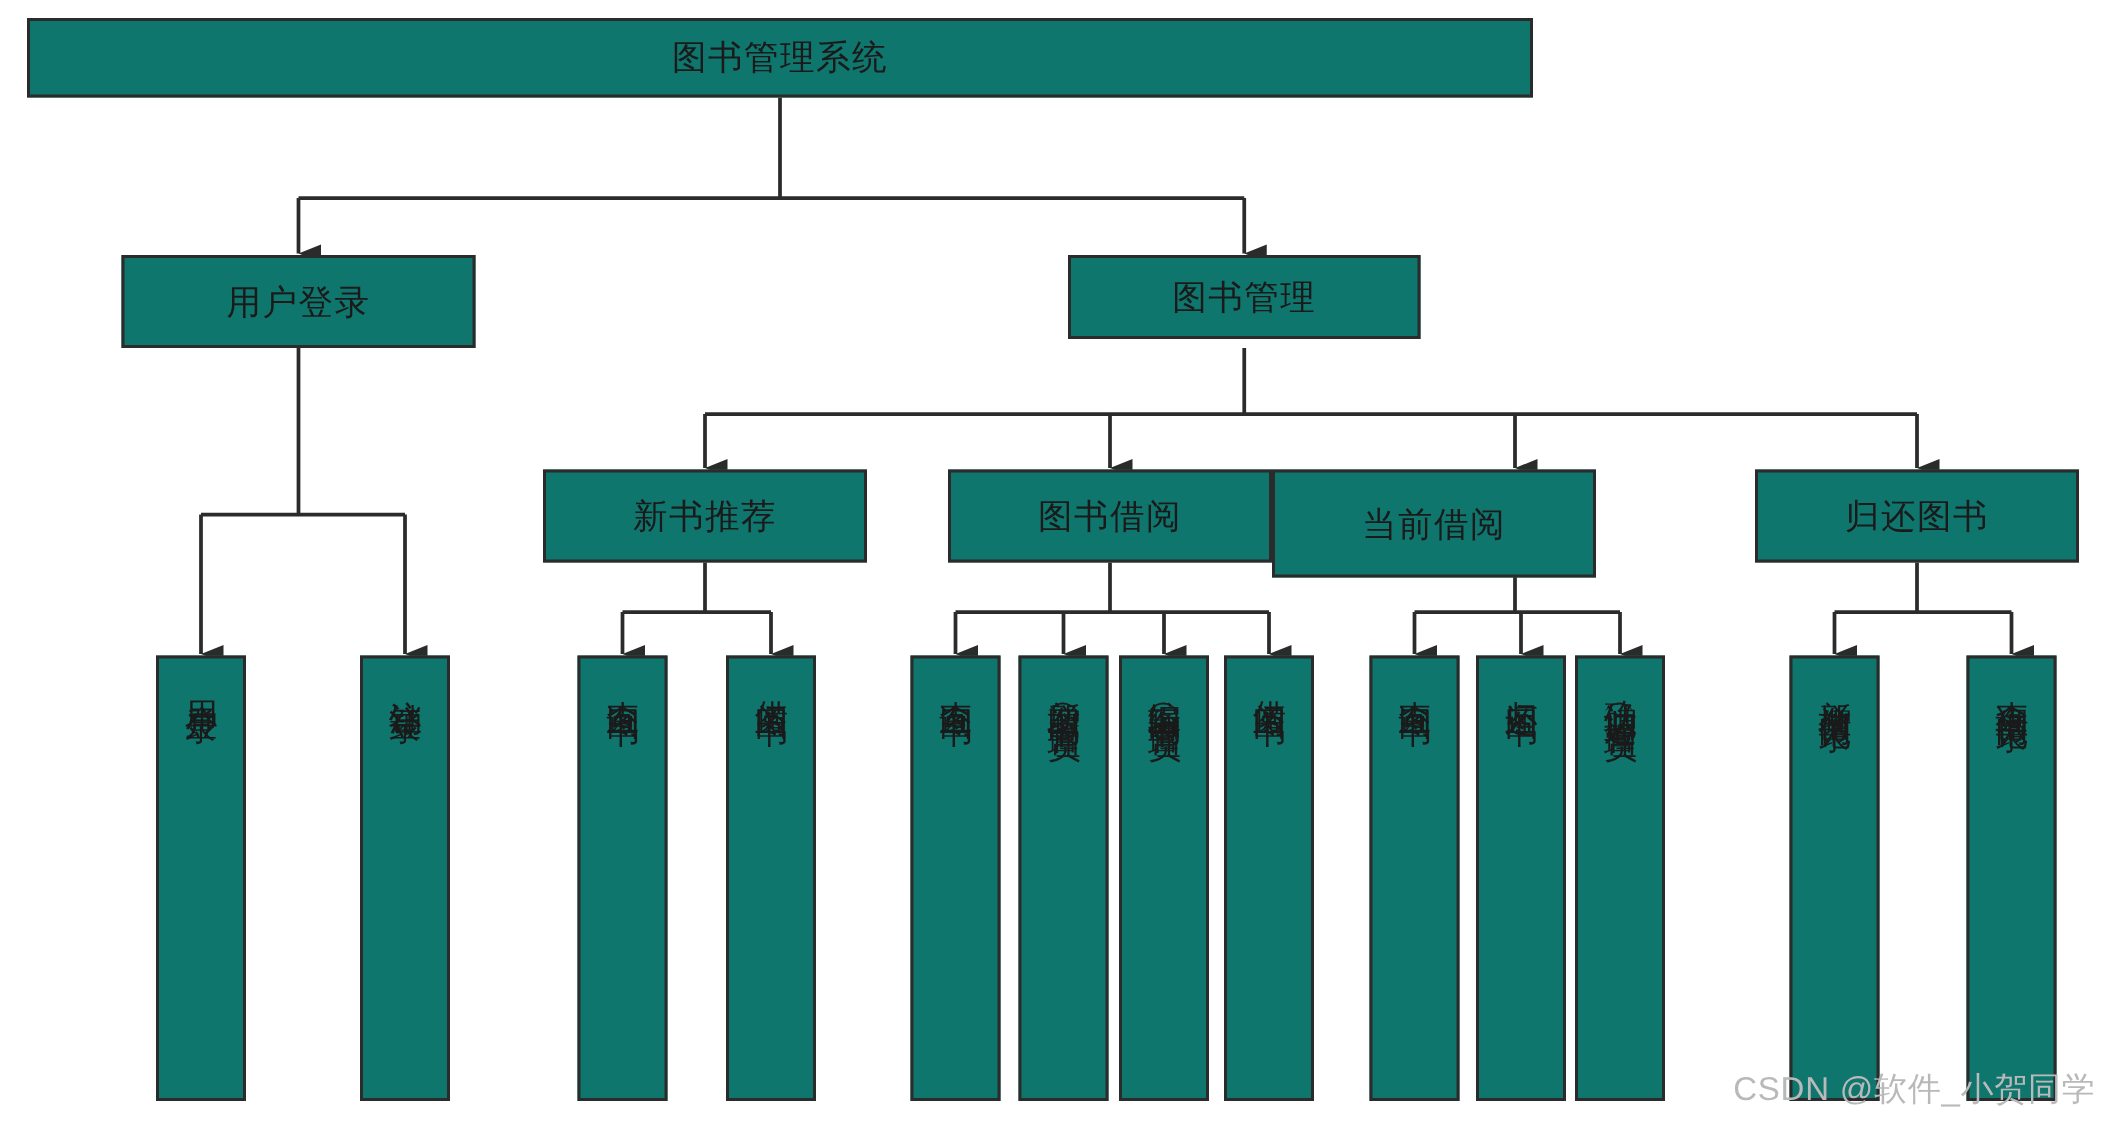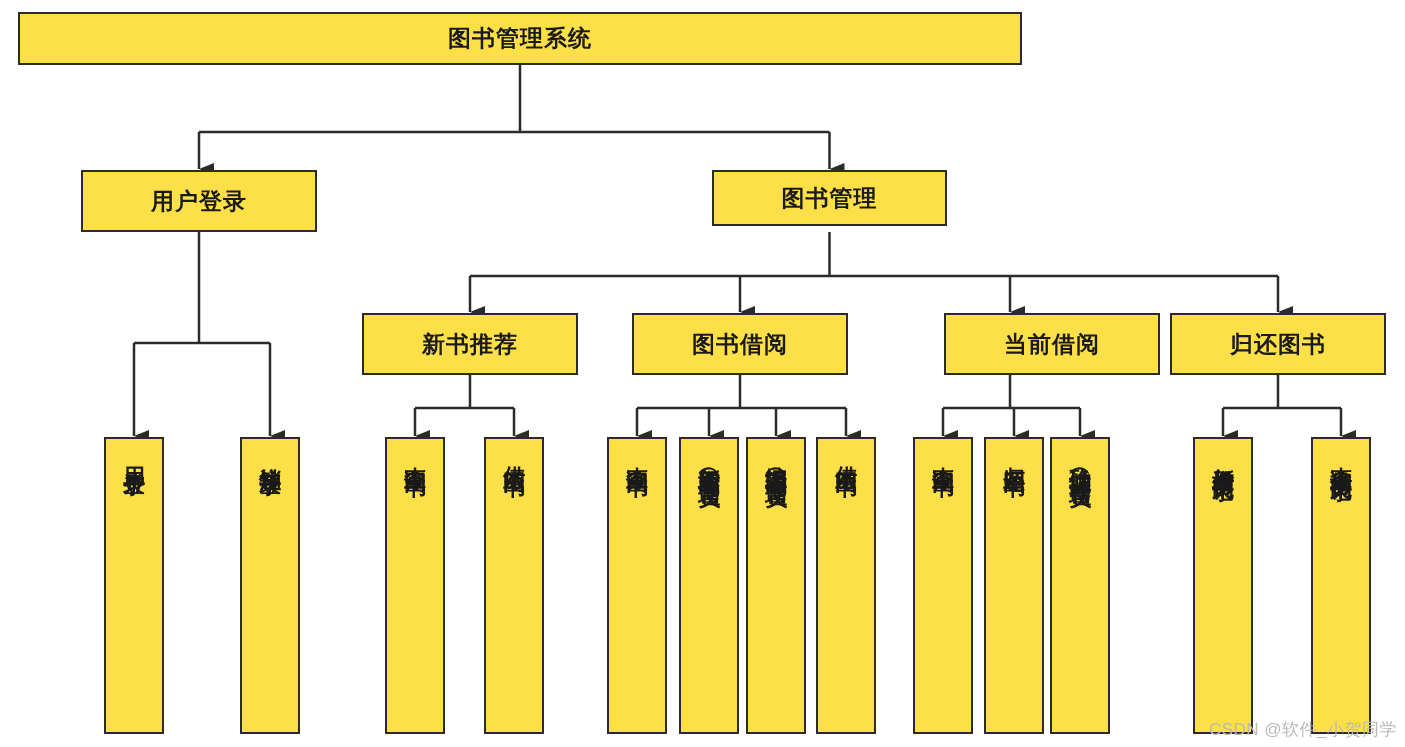--- a/index.html
+++ b/index.html
@@ -3,26 +3,25 @@
 <meta charset="utf-8">
 <style>
   html,body{margin:0;padding:0;background:#ffffff;}
   body{font-family:"Liberation Sans","DejaVu Sans",sans-serif;}
   #canvas{position:relative;width:1405px;height:747px;background:#ffffff;overflow:hidden;}
   svg.wires{position:absolute;left:0;top:0;width:1405px;height:747px;pointer-events:none;}
   .node{
     position:absolute;
     box-sizing:border-box;
     border:2.5px solid #2b2b2b;
-    background:#fde047;
+    background:#0f766e;
     display:flex;
     align-items:center;
     justify-content:center;
     color:#1a1a1a;
-    font-weight:bold;
   }
   .node.h{font-size:23px;letter-spacing:1px;}
   .node.v{
     padding-top:10px;
     align-items:flex-start;
     justify-content:center;
   }
   .vtext{
     writing-mode:vertical-rl;
     text-orientation:upright;
@@ -30,21 +29,21 @@
     line-height:1.12;
     letter-spacing:3px;
     white-space:nowrap;
     display:block;
   }
   .htext{display:block;}
   #watermark{
     position:absolute;
     right:8px;
     bottom:6px;
-    font-size:17px;
+    font-size:22px;
     color:#b9b9b9;
     letter-spacing:0.5px;
     white-space:nowrap;
   }
 </style>
 </head>
 <body>
 
 <div id="canvas">
 
@@ -104,21 +103,21 @@
   <div class="node h" style="left: 712px; top: 170px; width: 235px; height: 56px;">
     <span class="htext">图书管理</span>
   </div>
 
   <div class="node h" style="left: 362px; top: 313px; width: 216px; height: 62px;">
     <span class="htext">新书推荐</span>
   </div>
   <div class="node h" style="left: 632px; top: 313px; width: 216px; height: 62px;">
     <span class="htext">图书借阅</span>
   </div>
-  <div class="node h" style="left: 944px; top: 313px; width: 216px; height: 62px; justify-content: center;">
+  <div class="node h" style="left: 848px; top: 313px; width: 216px; height: 72px; justify-content: center;">
     <span class="htext">当前借阅</span>
   </div>
   <div class="node h" style="left: 1170px; top: 313px; width: 216px; height: 62px;">
     <span class="htext">归还图书</span>
   </div>
 
   <div class="node v" style="left: 104px; top: 437px; width: 60px; height: 297px;">
     <span class="vtext">用户登录</span>
   </div>
   <div class="node v" style="left: 240px; top: 437px; width: 60px; height: 297px;">

